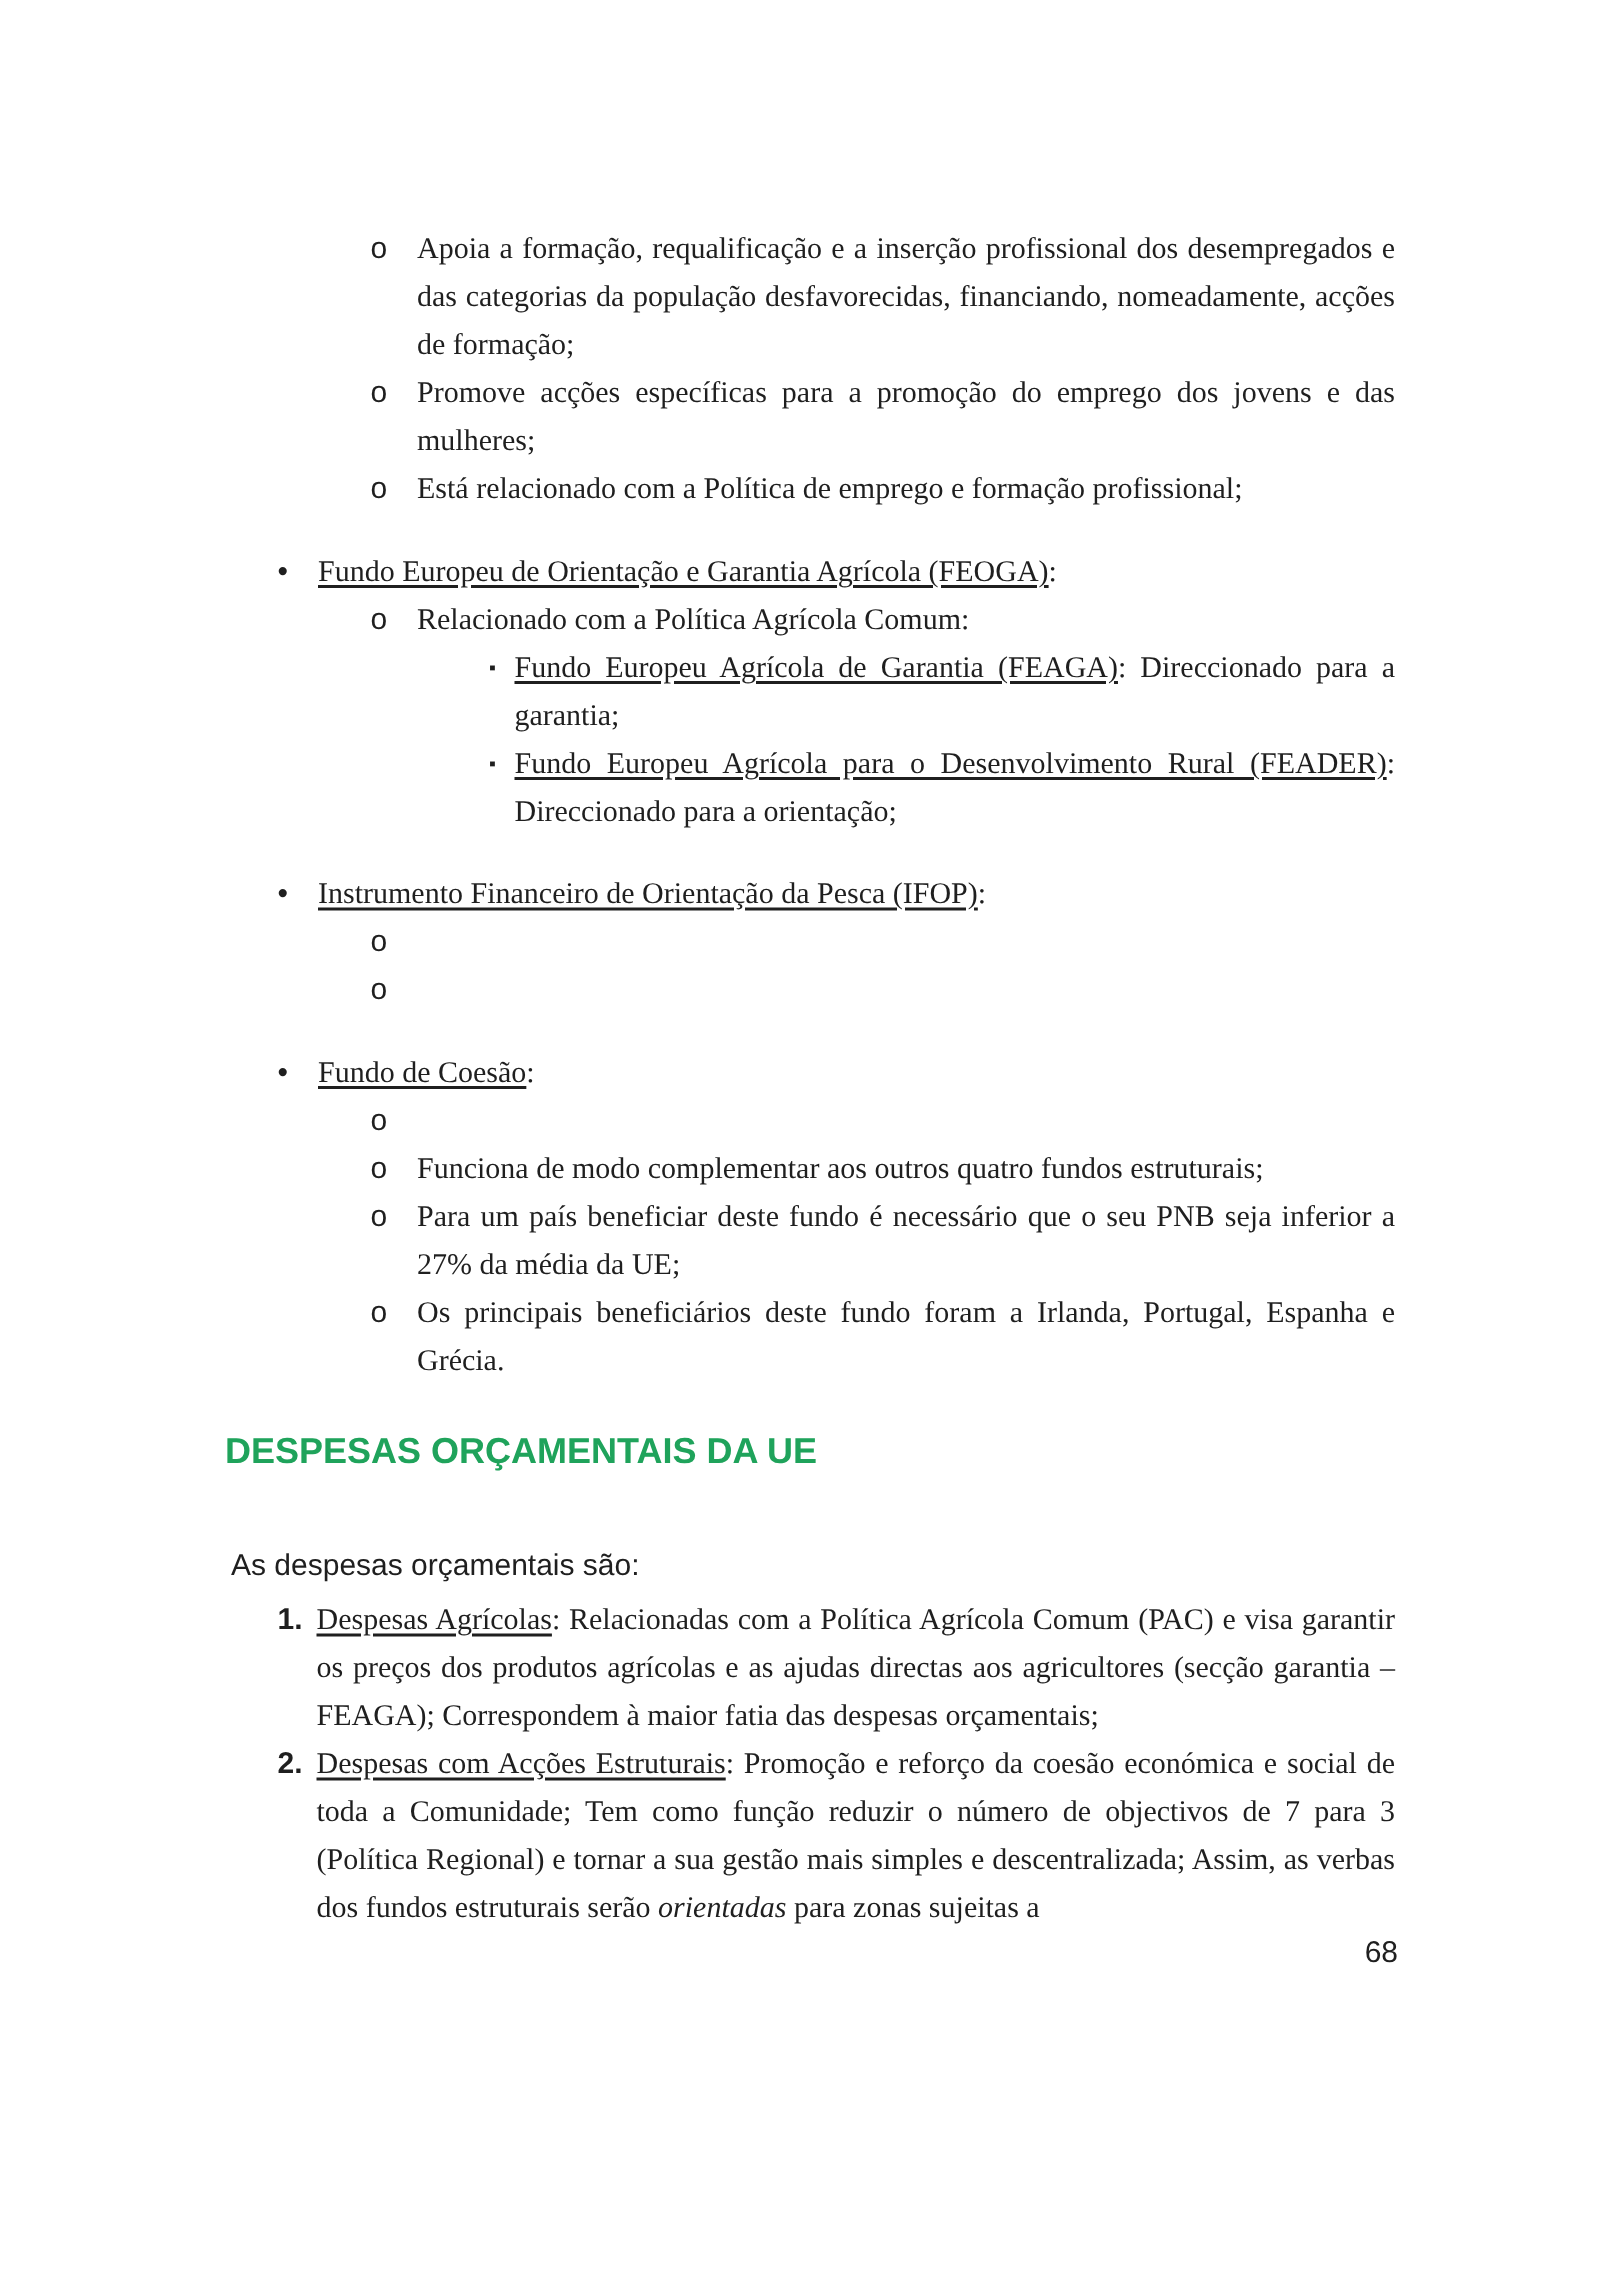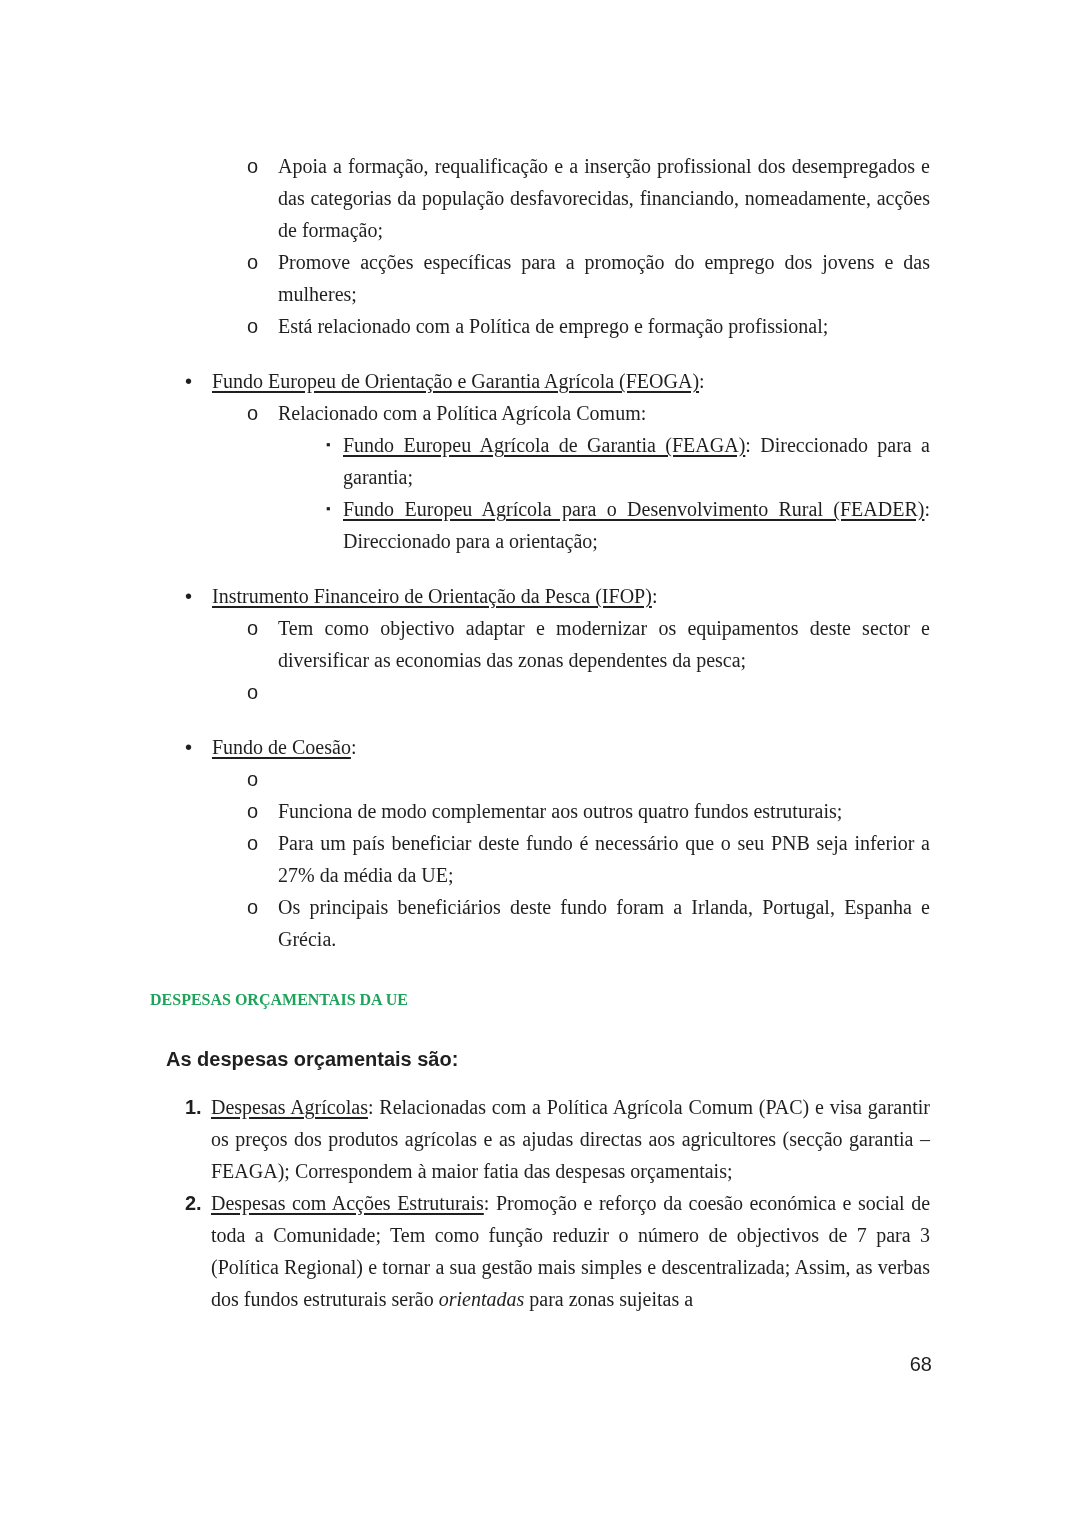--- a/index.html
+++ b/index.html
@@ -36,31 +36,30 @@
   .lvl3 > .mk { width: 17px; font-size: 13px; line-height: 32px; }
 
   .numli { padding-left: 35px; }
   .numli > .mk { width: 26px; font-weight: 700; }
 
   .gap { margin-top: 23px; }
 
   .u { text-decoration: underline; text-underline-offset: 3px; text-decoration-thickness: 1.5px; }
 
   .heading {
-    margin: 29px 0 27px 0;
-    font-size: 16px; line-height: 32px;
+    margin: 29px 0 44px 0;
+    font-size: 24px; line-height: 32px;
     font-weight: 700;
     color: var(--accent-green);
-    font-family: Liberation Serif, serif;
   }
-  .bold-intro { margin: 16px; font-weight: 700; }
+  .bold-intro { margin: 4px; font-weight: 400; }
 
   .page-number {
     position: absolute;
-    right: 148px; top: 1348px;
+    right: 148px; top: 1286px;
     font-size: 20px; line-height: 32px;
     color: var(--ink);
   }
 </style>
 </head>
 <body>
 
 <div class="page">
   <div class="doc">
 
@@ -98,21 +97,20 @@
       </div>
     </div>
 
     <div class="gap">
       <div class="li lvl1">
         <span class="mk">•</span>
         <span class="tx"><span class="u">Instrumento Financeiro de Orientação da Pesca (IFOP)</span><span>:</span></span>
       </div>
       <div class="li lvl2">
         <span class="mk">o</span>
-        <span class="tx">Tem como objectivo adaptar e modernizar os equipamentos deste sector e diversificar as economias das zonas dependentes da pesca;</span>
       </div>
       <div class="li lvl2">
         <span class="mk">o</span>
       </div>
     </div>
 
     <div class="gap">
       <div class="li lvl1">
         <span class="mk">•</span>
         <span class="tx"><span class="u">Fundo de Coesão</span><span>:</span></span>

